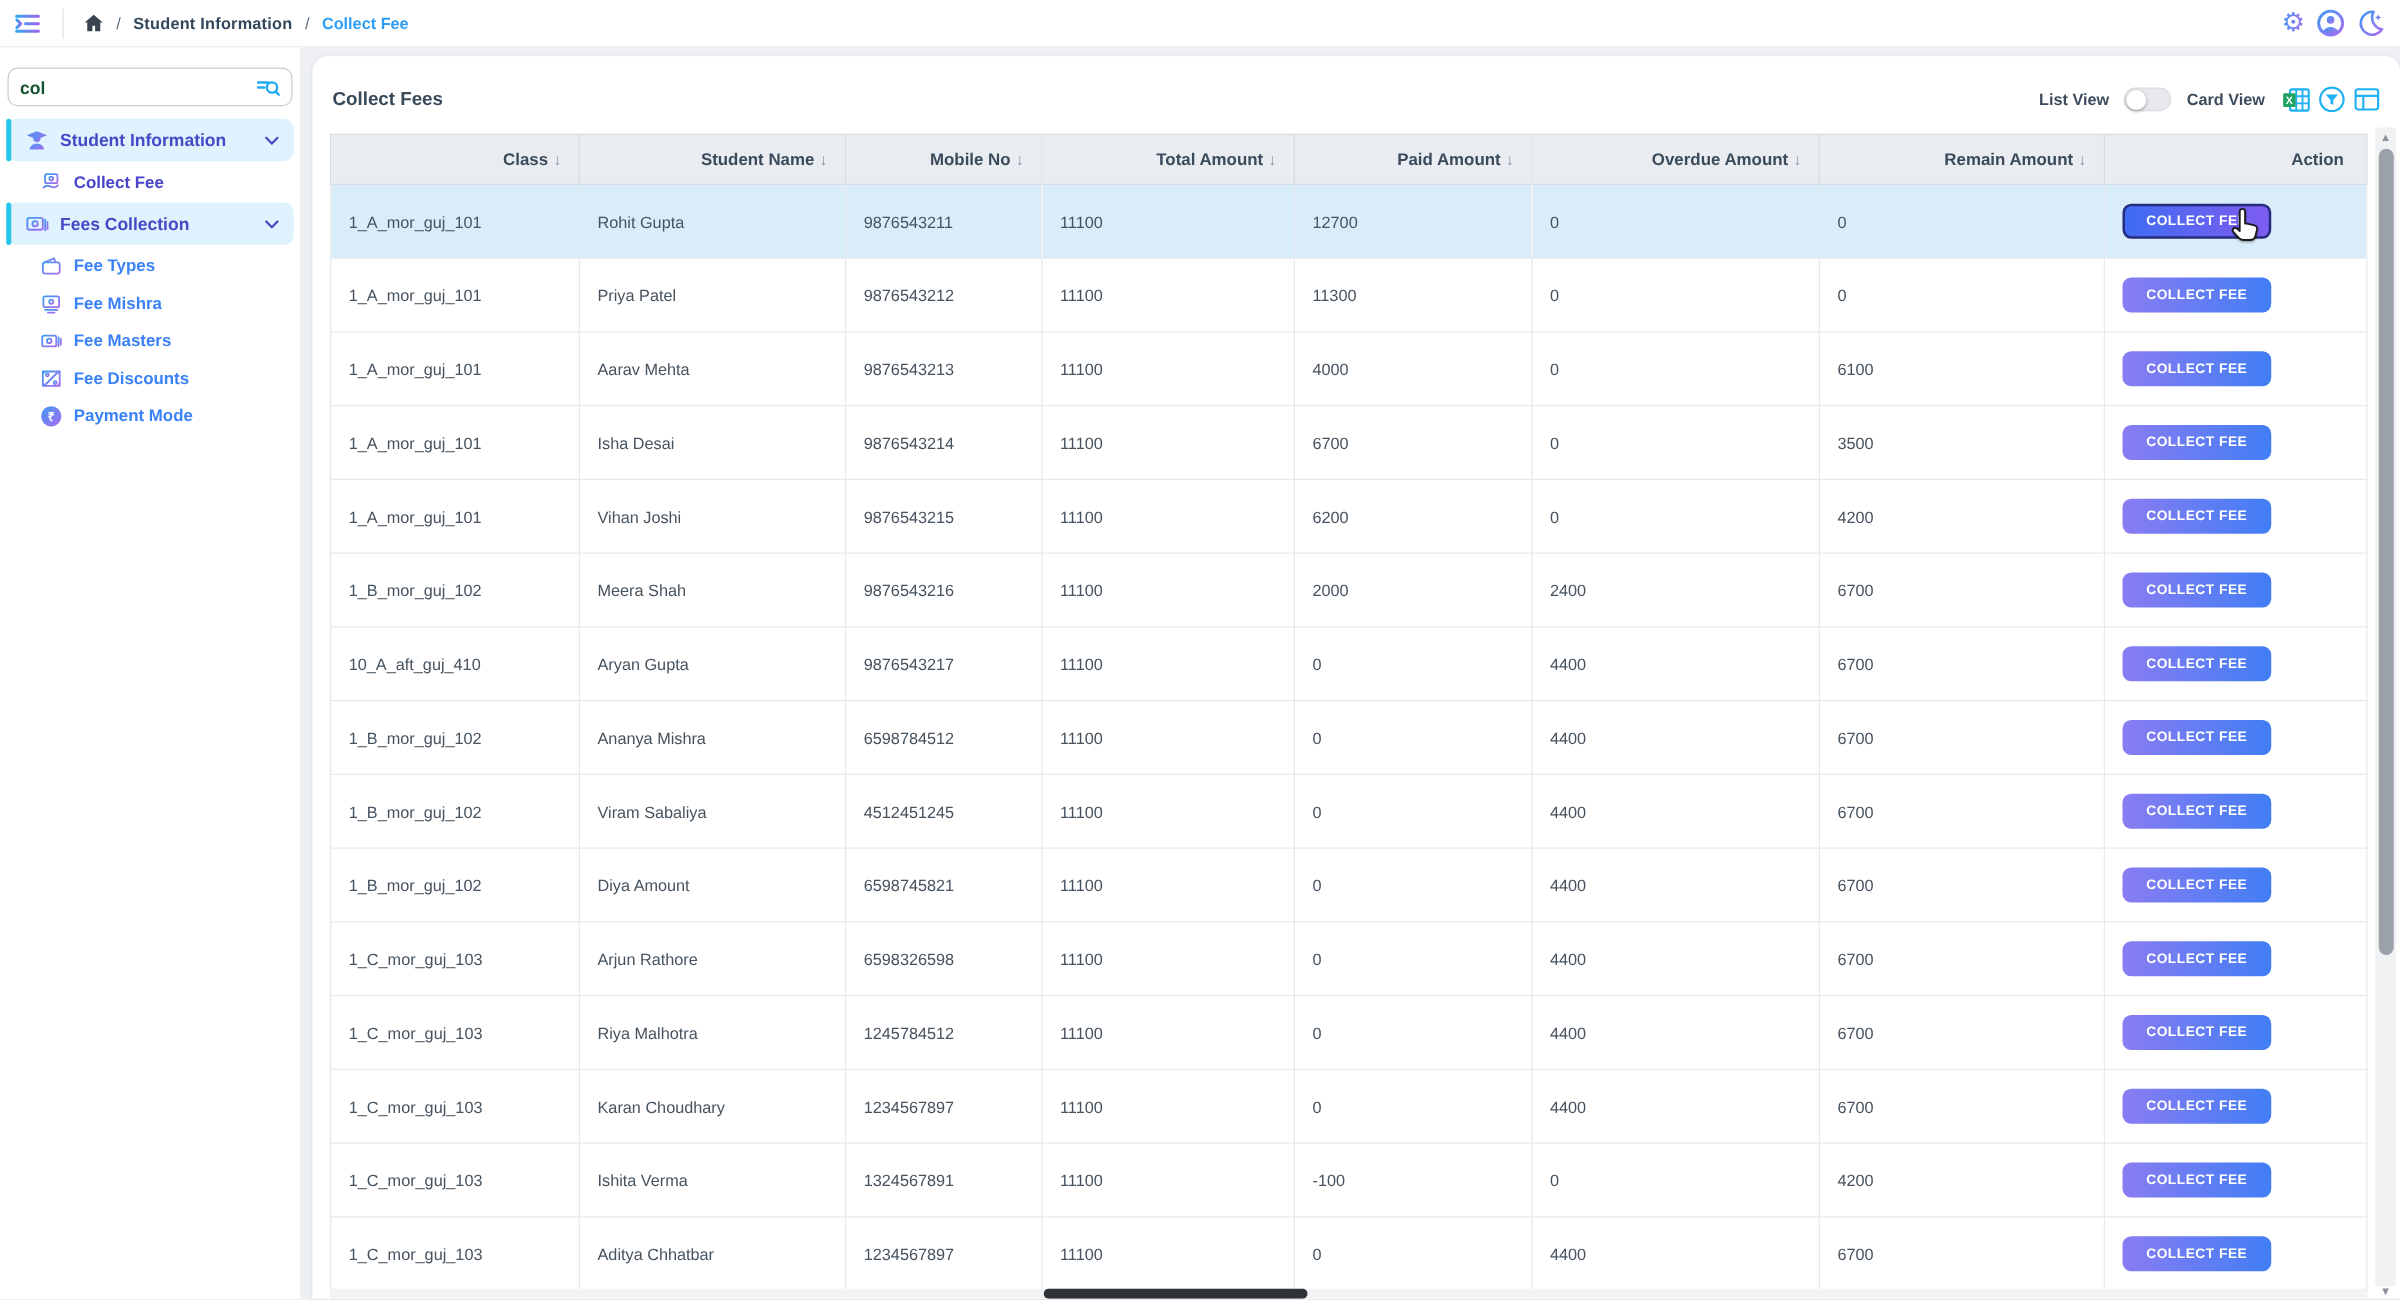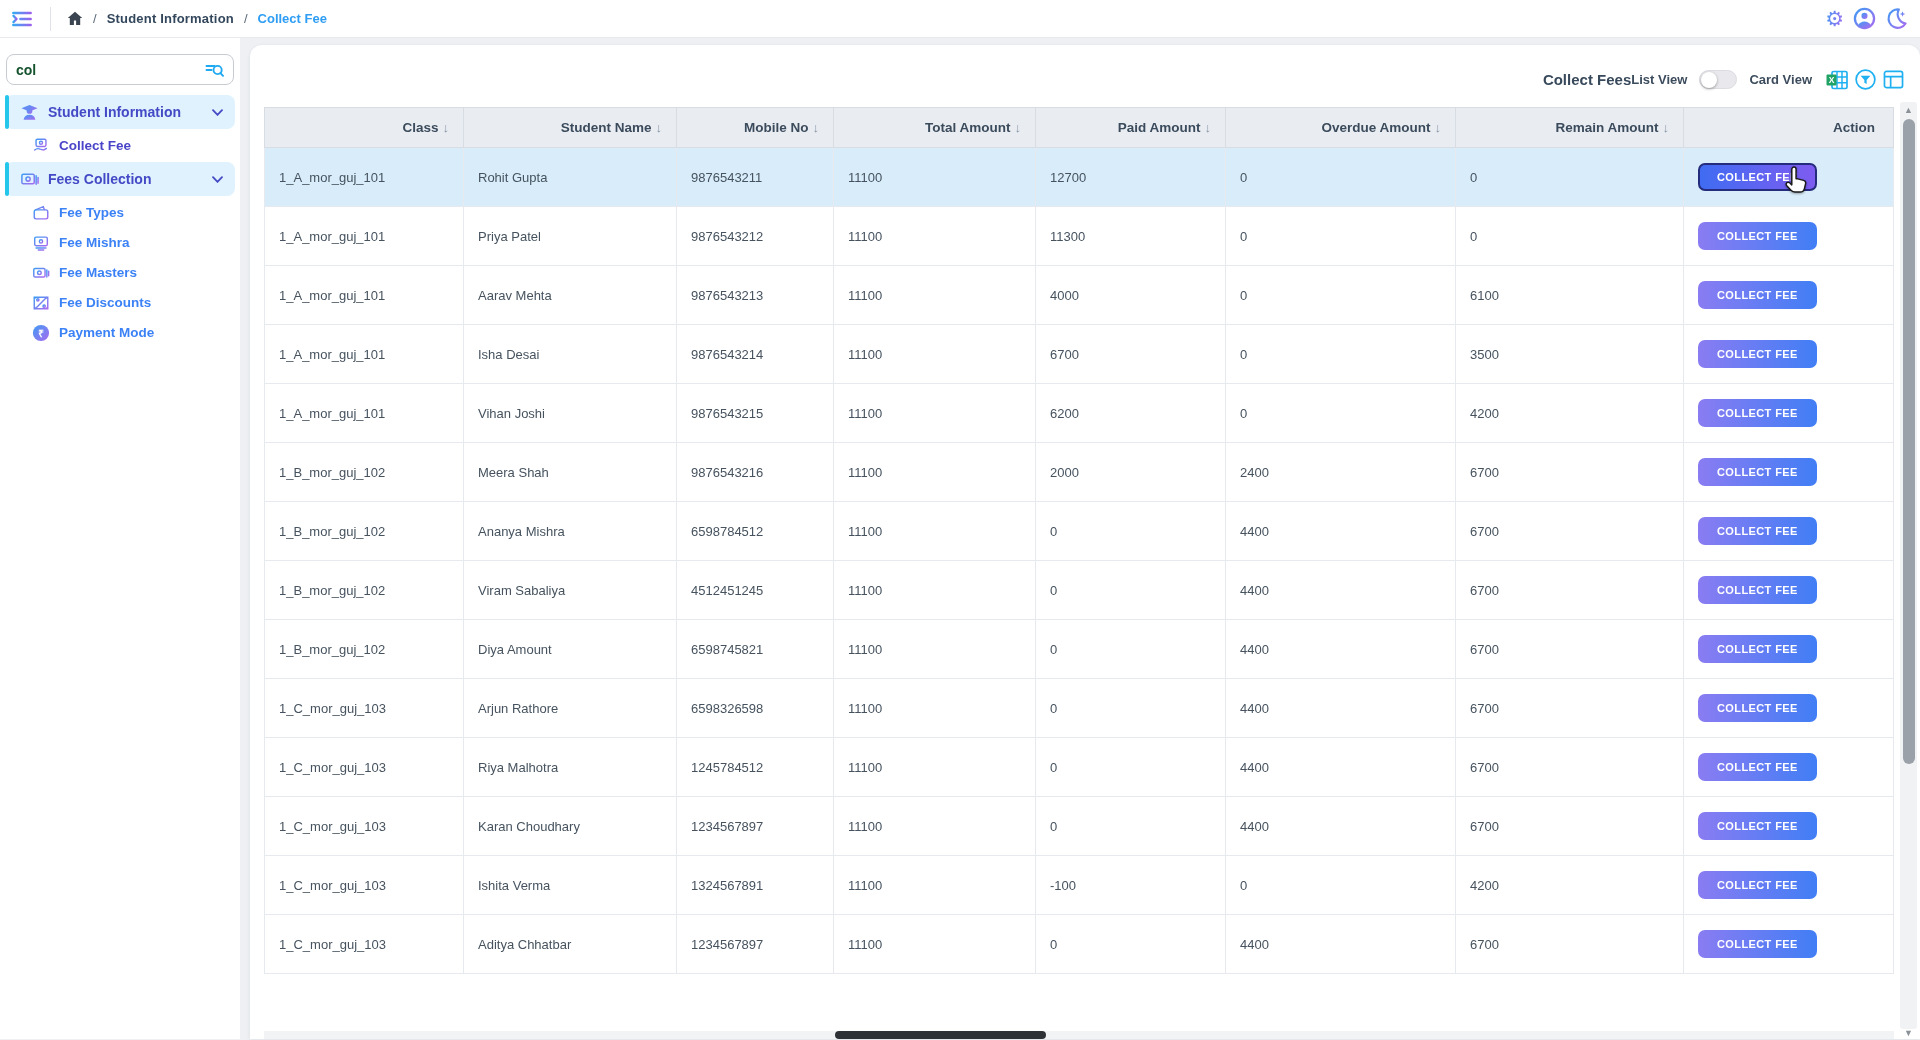--- a/index.html
+++ b/index.html
@@ -39,21 +39,21 @@
   .side-sub { margin:1px 5px; height:29px; display:flex; align-items:center; gap:9px;
     padding:0 12px 0 27px; cursor:pointer; border-radius:8px; }
   .side-sub .lbl { font-size:13.5px; color:#3b82f6; font-weight:700; }
   .side-sub.sel .lbl { color:#4a45c8; font-weight:700; }
   .chev { flex:0 0 auto; }
 
   
   .content { flex:1; padding:7px 0 0 10px; }
   .card { position:relative; background:#fff; border-radius:12px 12px 0 0; height:994px;
     box-shadow:0 1px 4px rgba(40,60,90,.08); overflow:hidden; }
-  .card-header { display:flex; align-items:center; justify-content:flex-end;
+  .card-header { display:flex; align-items:center; justify-content:space-between;
     padding:24px 16px 17px 16px; }
   .card-title { font-size:15px; font-weight:700; color:#37495b; }
   .view-controls { display:flex; align-items:center; gap:12px; }
   .view-label { font-size:13px; font-weight:700; color:#3c4c5d; }
   .toggle { width:38px; height:19px; border-radius:10px; background:#e9e9ed; border:1px solid #dcdce2;
     position:relative; cursor:pointer; }
   .toggle .knob { position:absolute; left:1px; top:.5px; width:16px; height:16px; border-radius:50%;
     background:#fff; box-shadow:0 1px 3px rgba(0,0,0,.35); }
   .cyan-icons { display:flex; align-items:center; gap:7px; margin-left:2px; }
 
@@ -375,20 +375,30 @@
                   <td>1_B_mor_guj_102</td>
                   <td>Meera Shah</td>
                   <td>9876543216</td>
                   <td>11100</td>
                   <td>2000</td>
                   <td>2400</td>
                   <td>6700</td>
                   <td><button class="collect-btn">COLLECT FEE</button></td>
                 </tr>
                 <tr>
+                  <td>10_A_aft_guj_410</td>
+                  <td>Aryan Gupta</td>
+                  <td>9876543217</td>
+                  <td>11100</td>
+                  <td>0</td>
+                  <td>4400</td>
+                  <td>6700</td>
+                  <td><button class="collect-btn">COLLECT FEE</button></td>
+                </tr>
+                <tr>
                   <td>1_B_mor_guj_102</td>
                   <td>Ananya Mishra</td>
                   <td>6598784512</td>
                   <td>11100</td>
                   <td>0</td>
                   <td>4400</td>
                   <td>6700</td>
                   <td><button class="collect-btn">COLLECT FEE</button></td>
                 </tr>
                 <tr>

